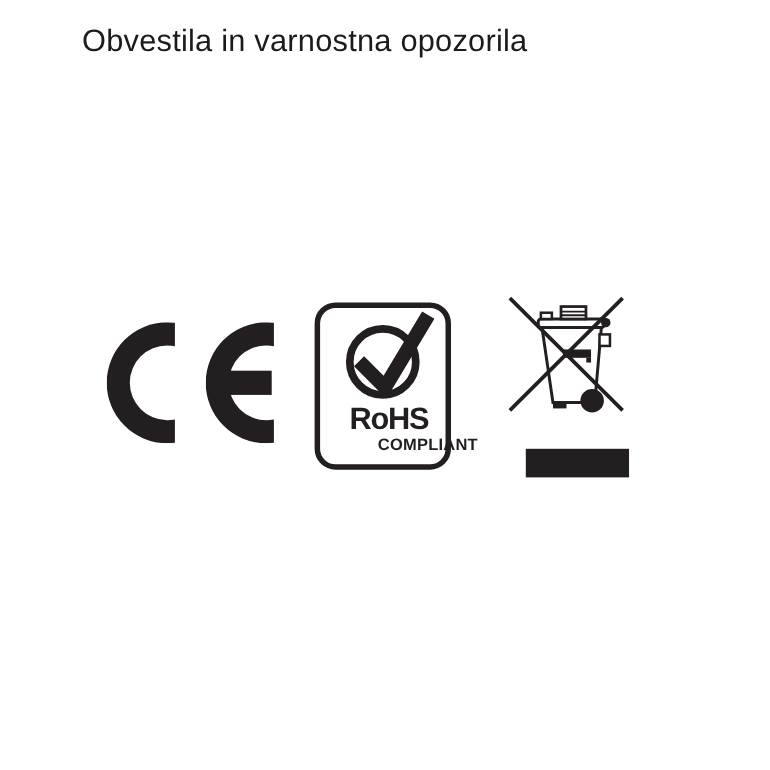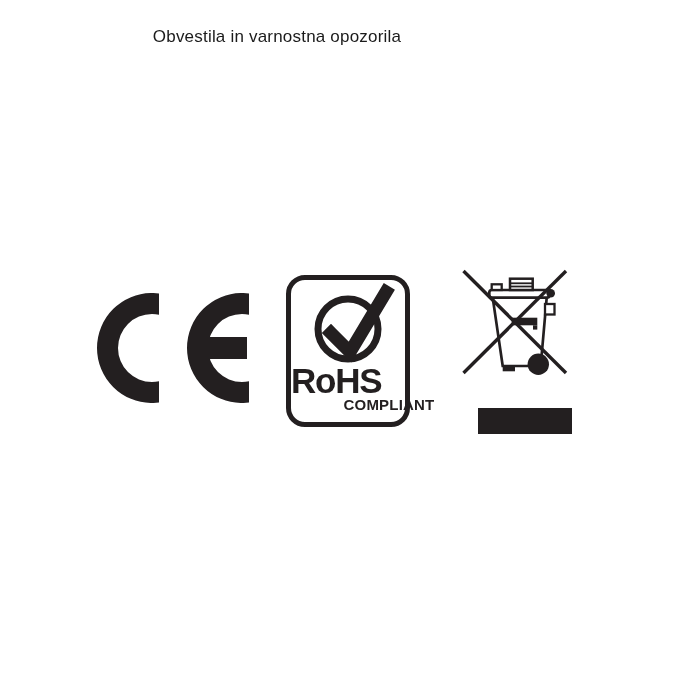--- a/index.html
+++ b/index.html
@@ -7,21 +7,21 @@
     width: 700px; height: 700px;
     background: #ffffff;
     position: relative;
     overflow: hidden;
     font-family: "Liberation Sans", sans-serif;
   }
   .page-title {
     position: absolute;
     top: 24px; left: 0; width: 554px;
     text-align: center;
-    font-size: 17px; line-height: 25px;
+    font-size: 28px; line-height: 25px;
     font-weight: 400;
     color: #1b1b1b;
     letter-spacing: 0.2px;
     margin: 0;
   }
   .icon-ink { color: #231f20; }
 
   
   .ce-mark { position: absolute; left: 97px; top: 293px; }
 
@@ -29,21 +29,22 @@
   .rohs-badge {
     position: absolute; left: 286px; top: 275px;
     width: 114px; height: 142px;
     border: 5px solid #231f20;
     border-radius: 19px;
     background: #ffffff;
   }
   .rohs-art { position: absolute; left: -5px; top: -5px; }
   .rohs-main {
     position: absolute; top: 83px; left: 0; width: 125px;
-    font-size: 35px; line-height: 35px;
+    text-align: center;
+    font-size: 28px; line-height: 35px;
     font-weight: bold;
     letter-spacing: -1.2px;
     color: #231f20;
   }
   .rohs-sub {
     position: absolute; top: 117px; left: 0; width: 114px;
     text-align: center;
     font-size: 15px; line-height: 15px;
     font-weight: bold;
     letter-spacing: 0.2px;

